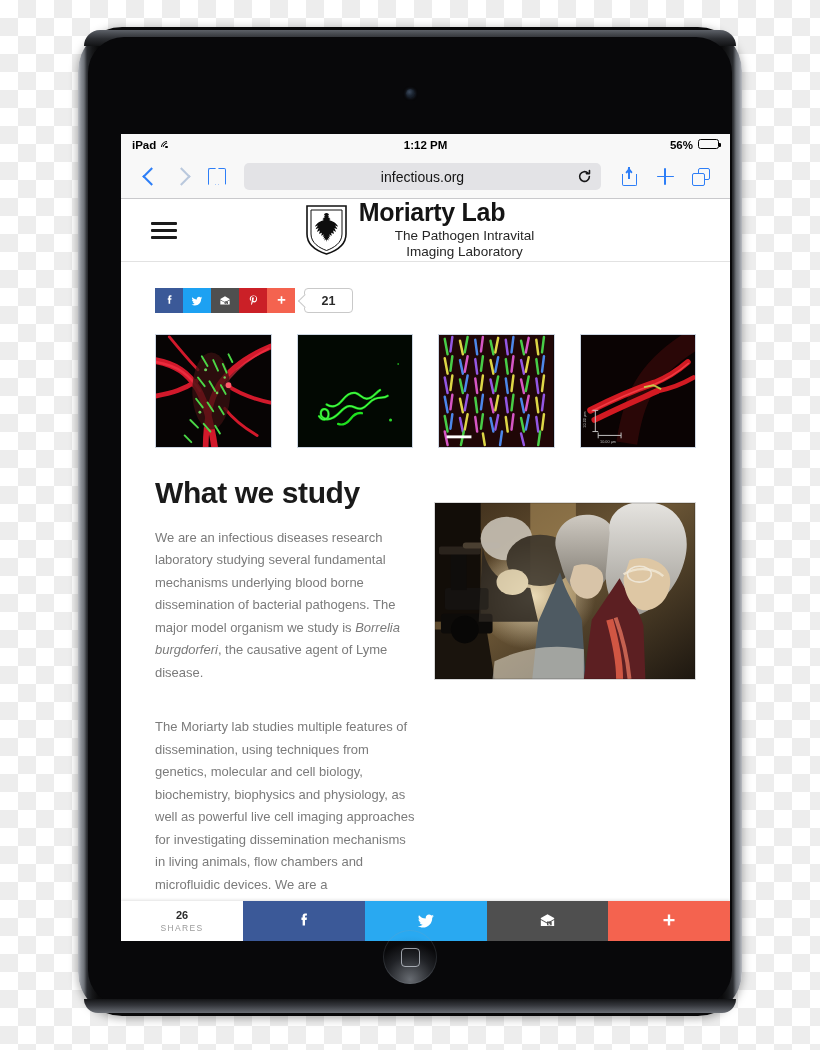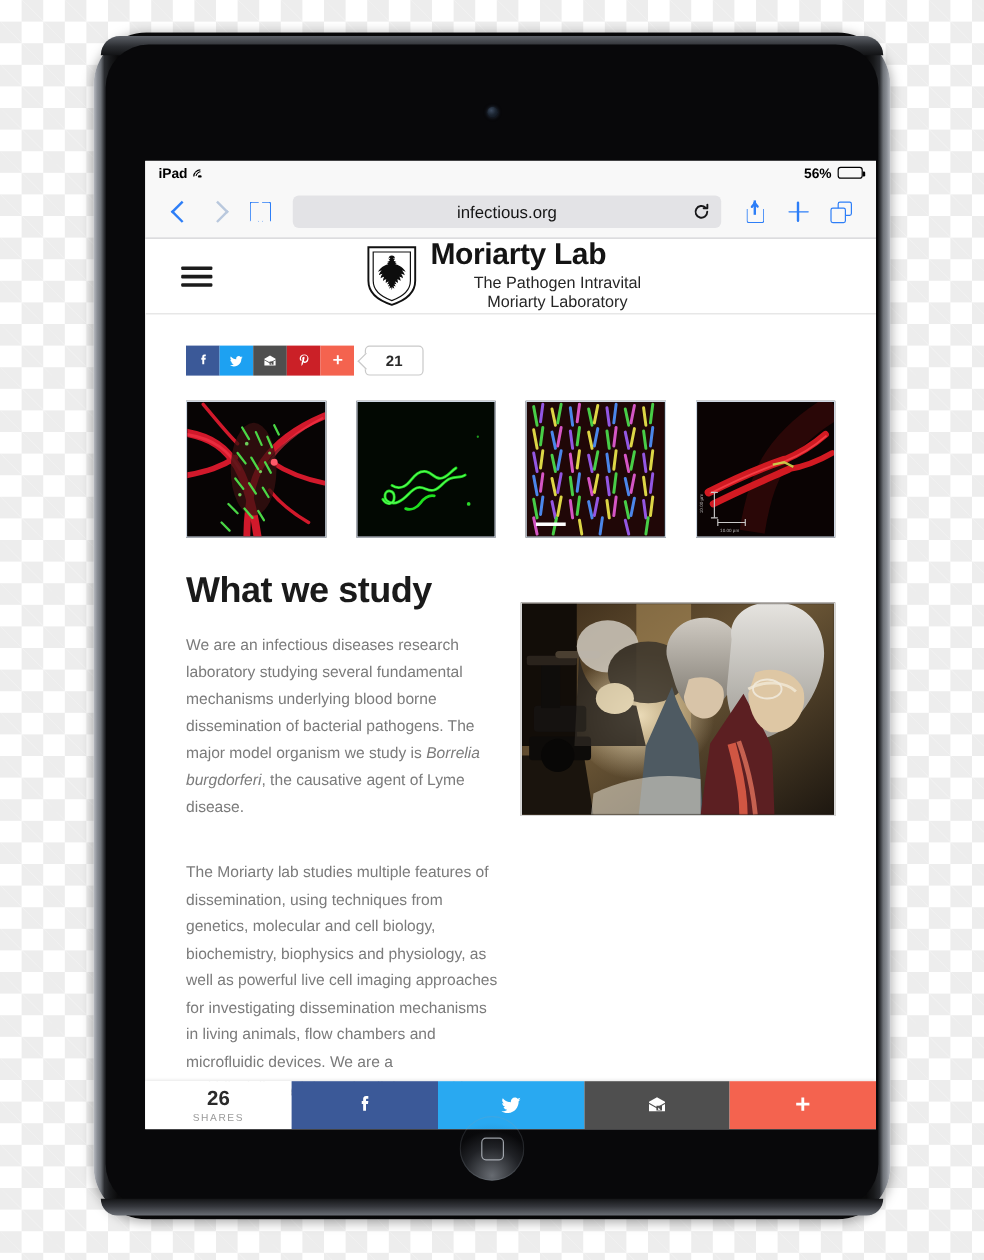--- a/index.html
+++ b/index.html
@@ -368,21 +368,21 @@
     display: flex;
     box-shadow: 0 -1px 3px rgba(0,0,0,0.12);
   }
   #bottom-bar .bb-count {
     width: 122px;
     background: #fff;
     display: flex; flex-direction: column;
     align-items: center; justify-content: center;
     line-height: 1;
   }
-  #bottom-bar .bb-num { font-size: 17px; font-weight: bold; color: #2b2b2b; }
+  #bottom-bar .bb-num { font-size: 11px; font-weight: bold; color: #2b2b2b; }
   #bottom-bar .bb-label { font-size: 8.5px; letter-spacing: 1.3px; color: #9a9a9a; margin-top: 3px; }
   #bottom-bar .bb-btn {
     flex: 1;
     display: flex; align-items: center; justify-content: center;
     color: #fff;
   }
   #bottom-bar .bb-btn svg { display: block; }
 </style>
 </head>
 <body>
@@ -396,20 +396,21 @@
 
       <div id="status-bar">
         <div class="sb-left">
           <span>iPad</span>
           <span class="wifi-icon">
               <i></i>
               <i></i>
               <i></i>
             </span>
         </div>
+        <div class="sb-center">1:12 PM</div>
         <div class="sb-right">
           <span>56%</span>
           <span class="battery"><span class="fill" style="width:56%"></span></span>
         </div>
       </div>
 
       <div id="safari-bar">
         <div class="nav-btn">
           <span class="chev back"></span>
         </div>
@@ -469,21 +470,21 @@
                          c1.6 -1.4 3.8 -2.5 6.2 -3 l-1.3 -.5 l1.6 -.9 l-1.4 -.6 l2.3 -1.1 c-.5 -.4 -1 -1 -1 -1.9
                          c0 -1.2 1 -2.3 2.6 -2.3 z"></path>
               </g>
               <circle cx="19.6" cy="11.3" r=".55" fill="#fff"></circle>
               <circle cx="23.4" cy="11.3" r=".55" fill="#fff"></circle>
             </svg>
             <div id="brand-text">
               <div id="brand-title">Moriarty Lab</div>
               <div id="brand-sub">
                 <div>The Pathogen Intravital</div>
-                <div>Moriarty Laboratory</div>
+                <div>Imaging Laboratory</div>
               </div>
             </div>
           </div>
         </div>
 
         <div id="content">
 
           <div id="share-row">
             <div class="share-btn" style="background:#3b5998">
               <svg viewBox="0 0 24 24" width="15" height="15">

